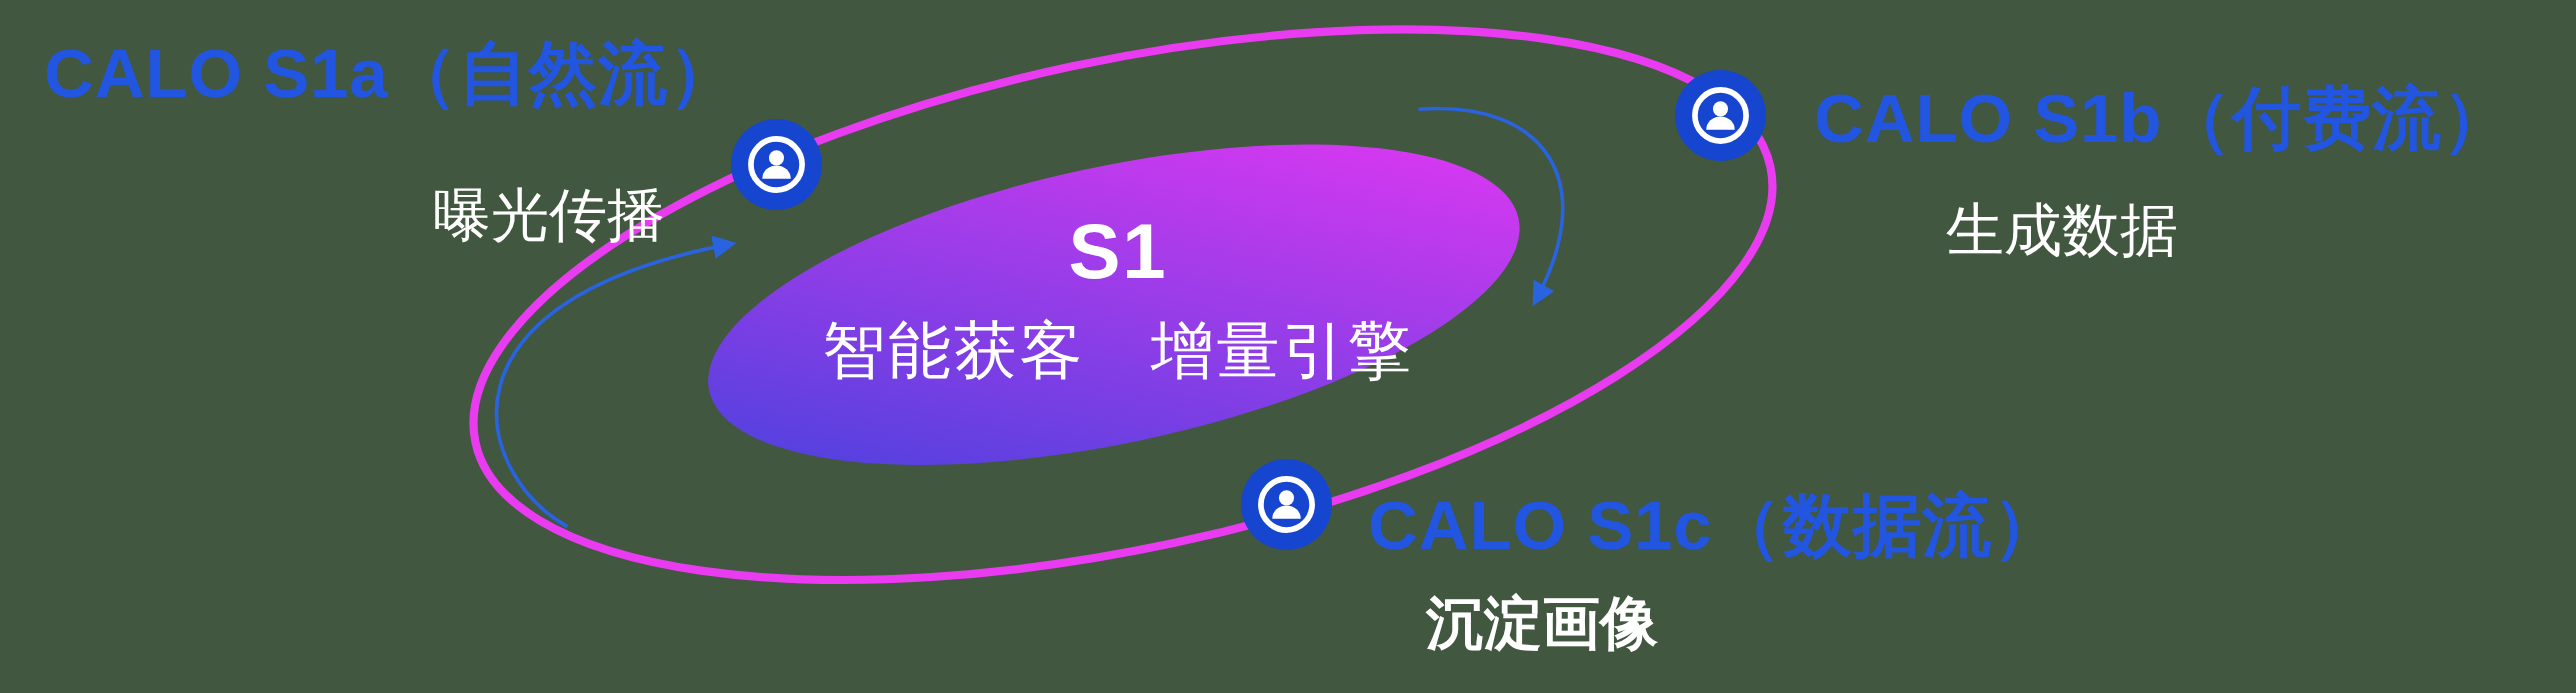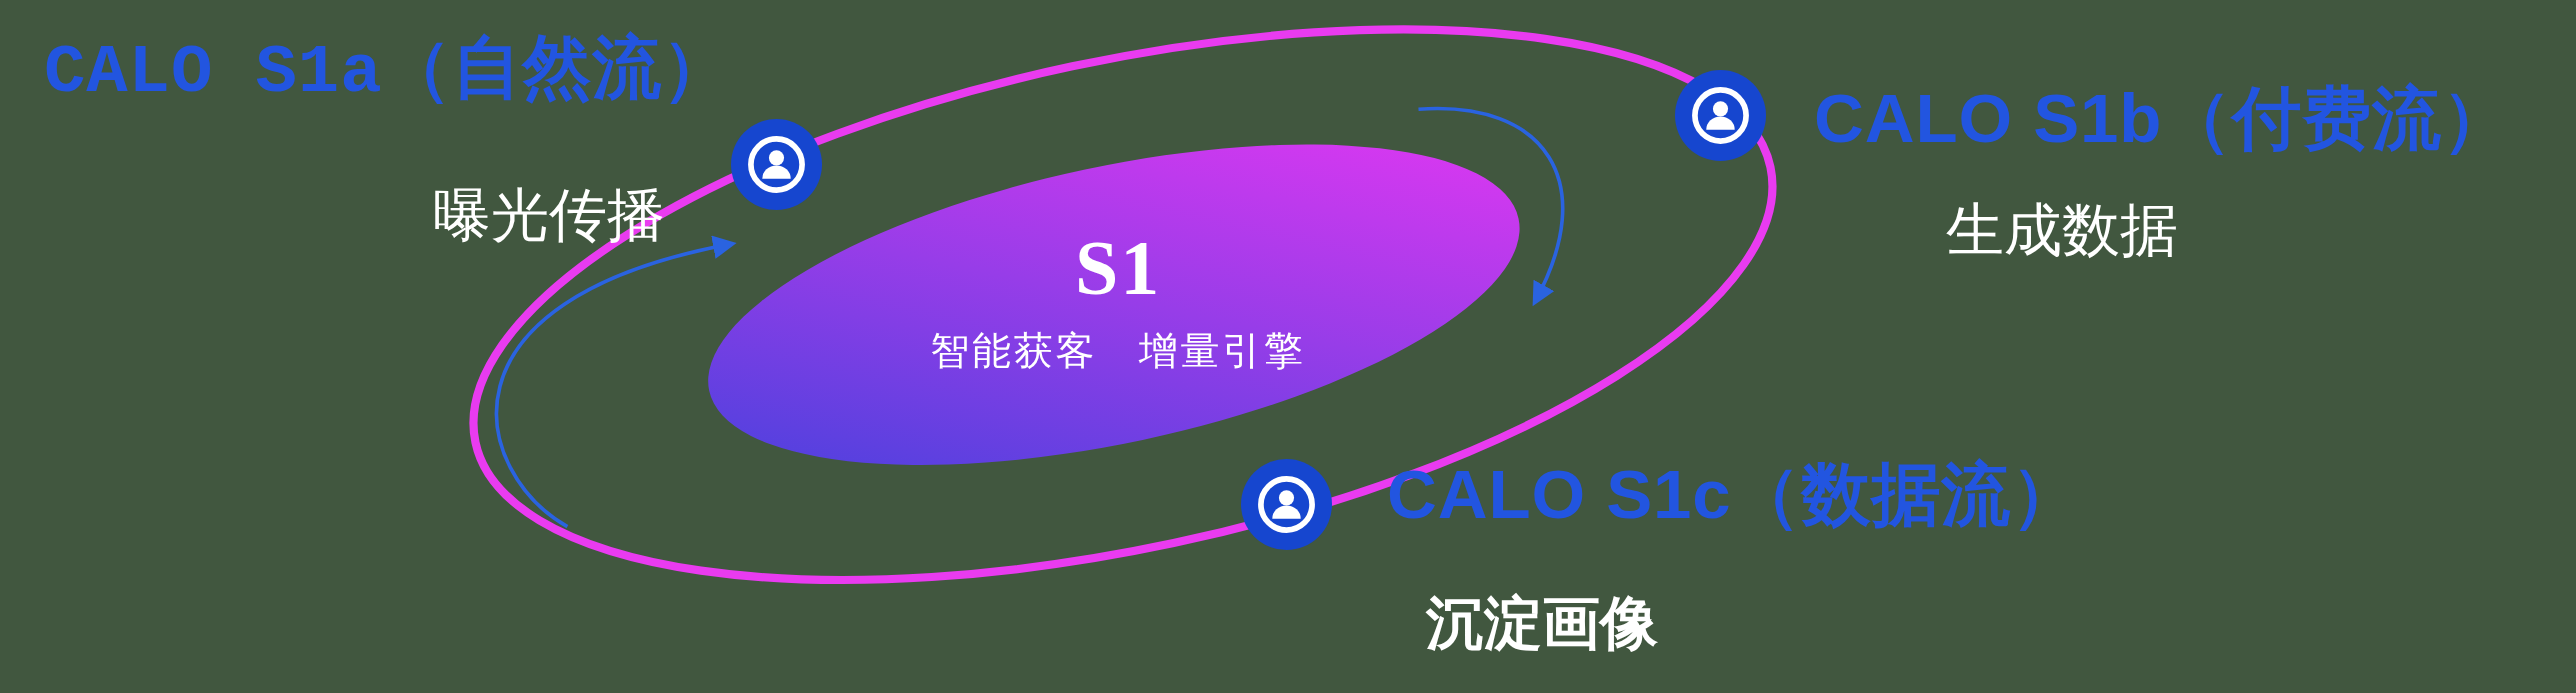--- a/index.html
+++ b/index.html
@@ -46,24 +46,23 @@
     left: 1118px;
     top: 300px;
     transform: translate(-50%, -50%);
     text-align: center;
     color: var(--text-white, #ffffff);
   }
   .center-title {
     font-size: 78px;
     font-weight: 600;
     letter-spacing: 1.8px;
-    font-family: Liberation Serif, serif;
   }
   .center-sub {
-    font-size: 39px;
+    font-size: 63px;
     font-weight: 500;
     margin-top: 11px;
     letter-spacing: 2.7px;
     white-space: nowrap;
   }
   .node-icon {
     position: absolute;
     width: 91px;
     height: 91px;
   }
@@ -122,23 +121,23 @@
   </div>
   <div class="node-icon" style="left:1241px; top:459px;">
     <svg viewBox="0 0 48 48">
       <circle cx="24" cy="24" r="24" style="fill: var(--icon-blue, #1646cf)"></circle>
       <circle cx="24" cy="24" r="13.5" fill="none" stroke="#ffffff" stroke-width="3"></circle>
       <circle cx="24" cy="20.5" r="4" fill="#ffffff"></circle>
       <path d="M16.5 31.5 a7.5 7 0 0 1 15 0 z" fill="#ffffff"></path>
     </svg>
   </div>
 
-  <div class="label-blue" style="left:44px; top:36px;font-family:Liberation Mono, monospace;">CALO S1a（自然流）</div>
+  <div class="label-blue" style="left:44px; top:36px;">CALO S1a（自然流）</div>
   <div class="label-white" style="left:433px; top:155px;margin-top:28px;">曝光传播</div>
 
   <div class="label-blue" style="left:1814px; top:81px;">CALO S1b（付费流）</div>
   <div class="label-white" style="left:1946px; top:198px;">生成数据</div>
 
-  <div class="label-blue" style="left:1368px; top:457px;margin-left:19px;">CALO S1c（数据流）</div>
+  <div class="label-blue" style="left:1368px; top:488px;">CALO S1c（数据流）</div>
   <div class="label-white" style="left:1426px; top:591px;font-weight:bold;">沉淀画像</div>
 
 </div>
 
 
 </body></html>

